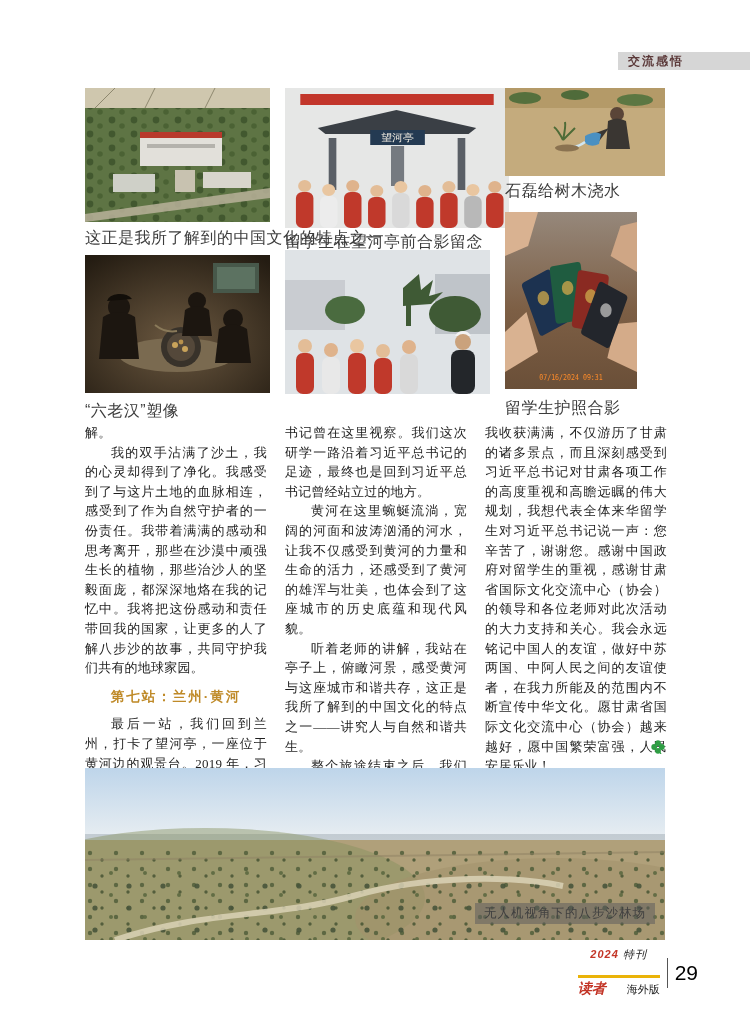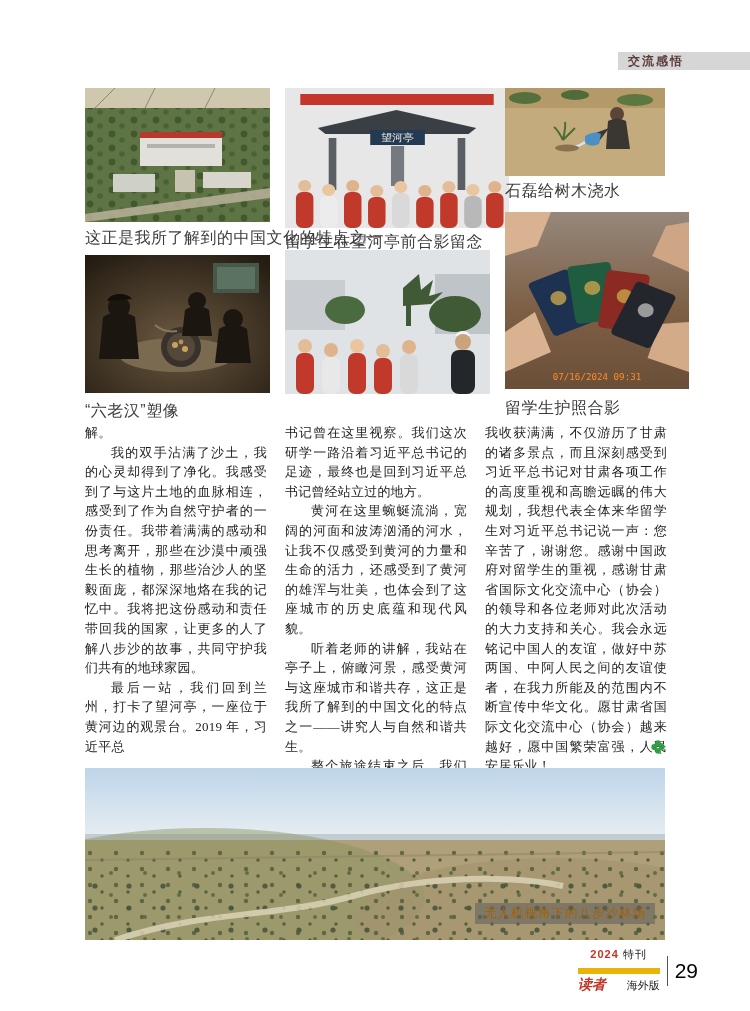--- a/index.html
+++ b/index.html
@@ -34,32 +34,32 @@
   .col p.noindent{text-indent:0;}
   .col .station-heading{
     font-family:"Liberation Sans","DejaVu Sans",sans-serif;
     font-weight:bold; color:#bf8a28; text-align:center;
     font-size:13.5px; letter-spacing:2px; margin:9px 0 8px 0; text-indent:0;
   }
   .endmark{position:absolute; right:2px; top:317px; width:14px; height:14px;}
   
   .bottom-caption{
     position:absolute; right:10px; bottom:16px;
-    background:rgba(95,95,95,.55); color:#a16207;
+    background:rgba(95,95,95,.55); color:#404040;
     font-family:"Liberation Sans","DejaVu Sans",sans-serif;
     font-size:12.5px; letter-spacing:1px; padding:2px 9px; white-space:nowrap;
   }
   
   .footer{
     position:absolute; right:52px; top:947px;
     display:flex; align-items:center; gap:7px;
     font-family:"Liberation Sans","DejaVu Sans",sans-serif;
   }
   .footer .block{text-align:center; min-width:74px;}
-  .footer .top-line{font-size:11px; color:#222; letter-spacing:1px; padding-bottom:6px; border-bottom:6px solid #eab308;}
+  .footer .top-line{font-size:11px; color:#222; letter-spacing:1px; padding-bottom:13px; border-bottom:3px solid #eab308;font-style:italic;}
   .footer .top-line .yr{color:#c33527; font-weight:bold;}
   .footer .bot-line{font-size:11px; color:#222; padding-top:2px; display:flex; align-items:baseline; justify-content:center; gap:21px;}
   .footer .brand{
     font-family:"Liberation Serif","DejaVu Serif",serif;
     font-style:italic; font-weight:bold; color:#c33527; font-size:14px;
   }
   .footer .vline{width:1px; height:30px; background:#555;}
   .footer .pagenum{font-size:21px; color:#000000; font-family:"Liberation Sans","DejaVu Sans",sans-serif;}
 </style>
 </head>
@@ -230,21 +230,21 @@
           </g>
         <g transform="translate(178,92)">
           <path d="M-8,-6 a9,9 0 0 1 16,0 Z" fill="#f2f2f2"></path>
           <circle cx="0" cy="0" r="8" fill="#caa27c"></circle>
           <rect x="-12" y="8" width="24" height="44" rx="8" fill="#23262a"></rect>
         </g>
       </g>
     </svg>
   </div>
 
-  <div class="photo" style="left:505px;top:212px;width:184px;height:177px;">
+  <div class="photo" style="left:505px;top:212px;width:132px;height:177px;">
     <svg viewBox="0 0 160 177" preserveAspectRatio="none">
       <defs>
         <linearGradient id="wood" x1="0" y1="0" x2="0" y2="1">
           <stop offset="0%" stop-color="#96887b"></stop>
             <stop offset="55%" stop-color="#7d5f45"></stop>
             <stop offset="100%" stop-color="#6a4f38"></stop>
         </linearGradient>
       </defs>
       <rect width="160" height="177" fill="url(#wood)"></rect>
       <path d="M0,0 L40,0 L28,34 L0,44 Z" fill="#d9b291"></path>
@@ -270,20 +270,21 @@
           </g>
       </g>
       <text x="80" y="168" font-size="8" fill="#ff8c2a" text-anchor="middle" font-family="monospace">07/16/2024 09:31</text>
     </svg>
   </div>
   <div class="caption" style="left:505px;top:398px;">留学生护照合影</div>
 
   <div class="col" style="left:85px;">
     <p class="noindent">解。</p>
     <p>我的双手沾满了沙土，我的心灵却得到了净化。我感受到了与这片土地的血脉相连，感受到了作为自然守护者的一份责任。我带着满满的感动和思考离开，那些在沙漠中顽强生长的植物，那些治沙人的坚毅面庞，都深深地烙在我的记忆中。我将把这份感动和责任带回我的国家，让更多的人了解八步沙的故事，共同守护我们共有的地球家园。</p>
+    <div class="station-heading">第七站：兰州·黄河</div>
     <p>最后一站，我们回到兰州，打卡了望河亭，一座位于黄河边的观景台。2019 年，习近平总</p>
   </div>
 
   <div class="col" style="left:285px;">
     <p class="noindent">书记曾在这里视察。我们这次研学一路沿着习近平总书记的足迹，最终也是回到习近平总书记曾经站立过的地方。</p>
     <p>黄河在这里蜿蜒流淌，宽阔的河面和波涛汹涌的河水，让我不仅感受到黄河的力量和生命的活力，还感受到了黄河的雄浑与壮美，也体会到了这座城市的历史底蕴和现代风貌。</p>
     <p>听着老师的讲解，我站在亭子上，俯瞰河景，感受黄河与这座城市和谐共存，这正是我所了解到的中国文化的特点之一——讲究人与自然和谐共生。</p>
     <p>整个旅途结束之后，我们回到了学校。回想这几天的旅程，</p>
   </div>
 

